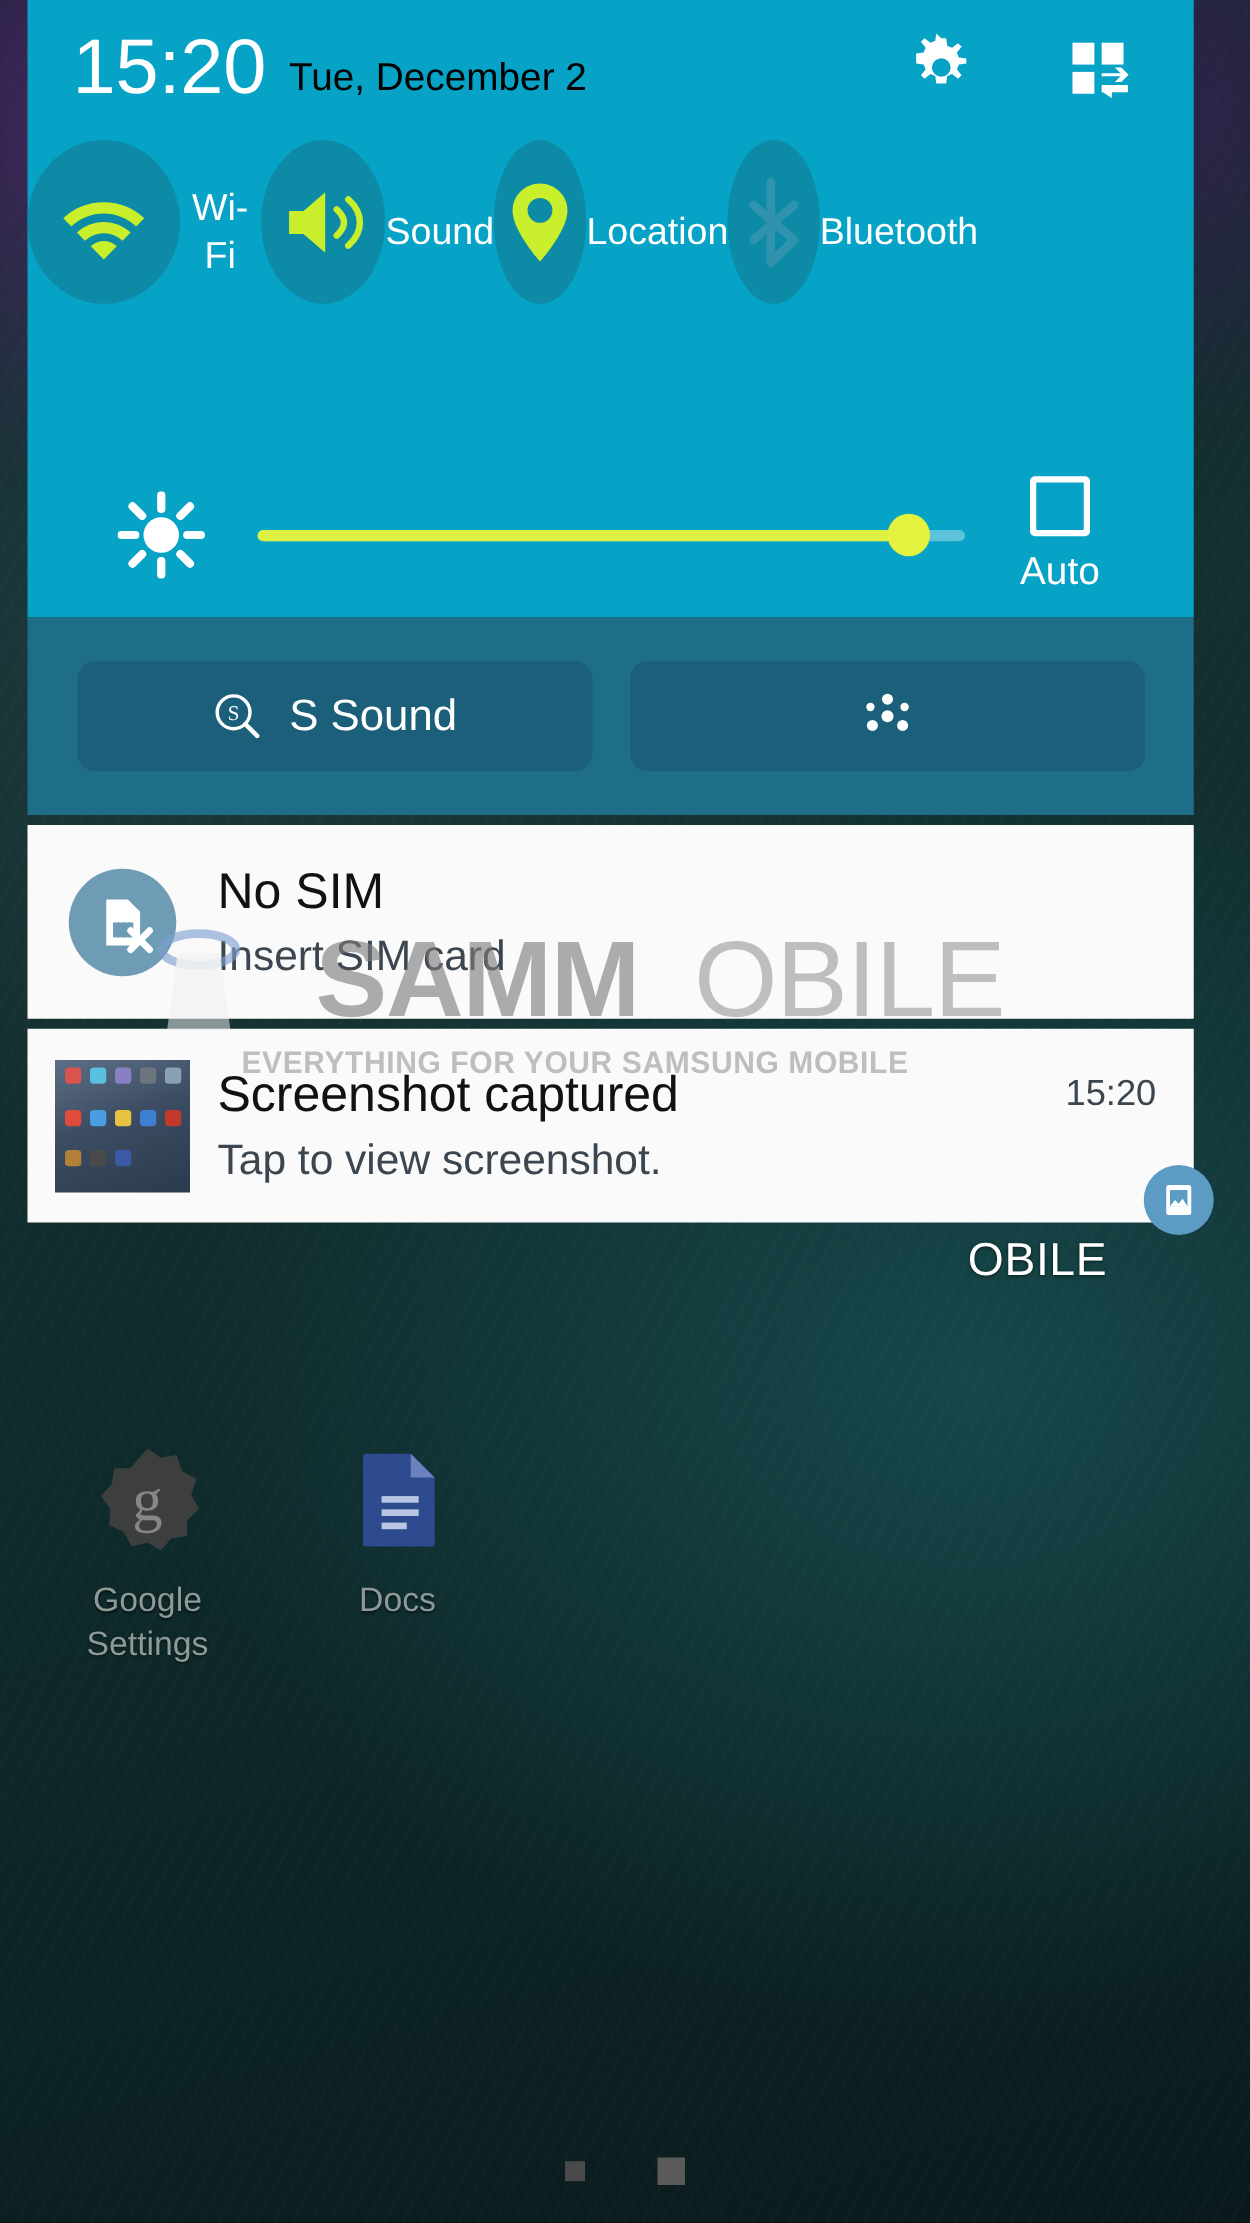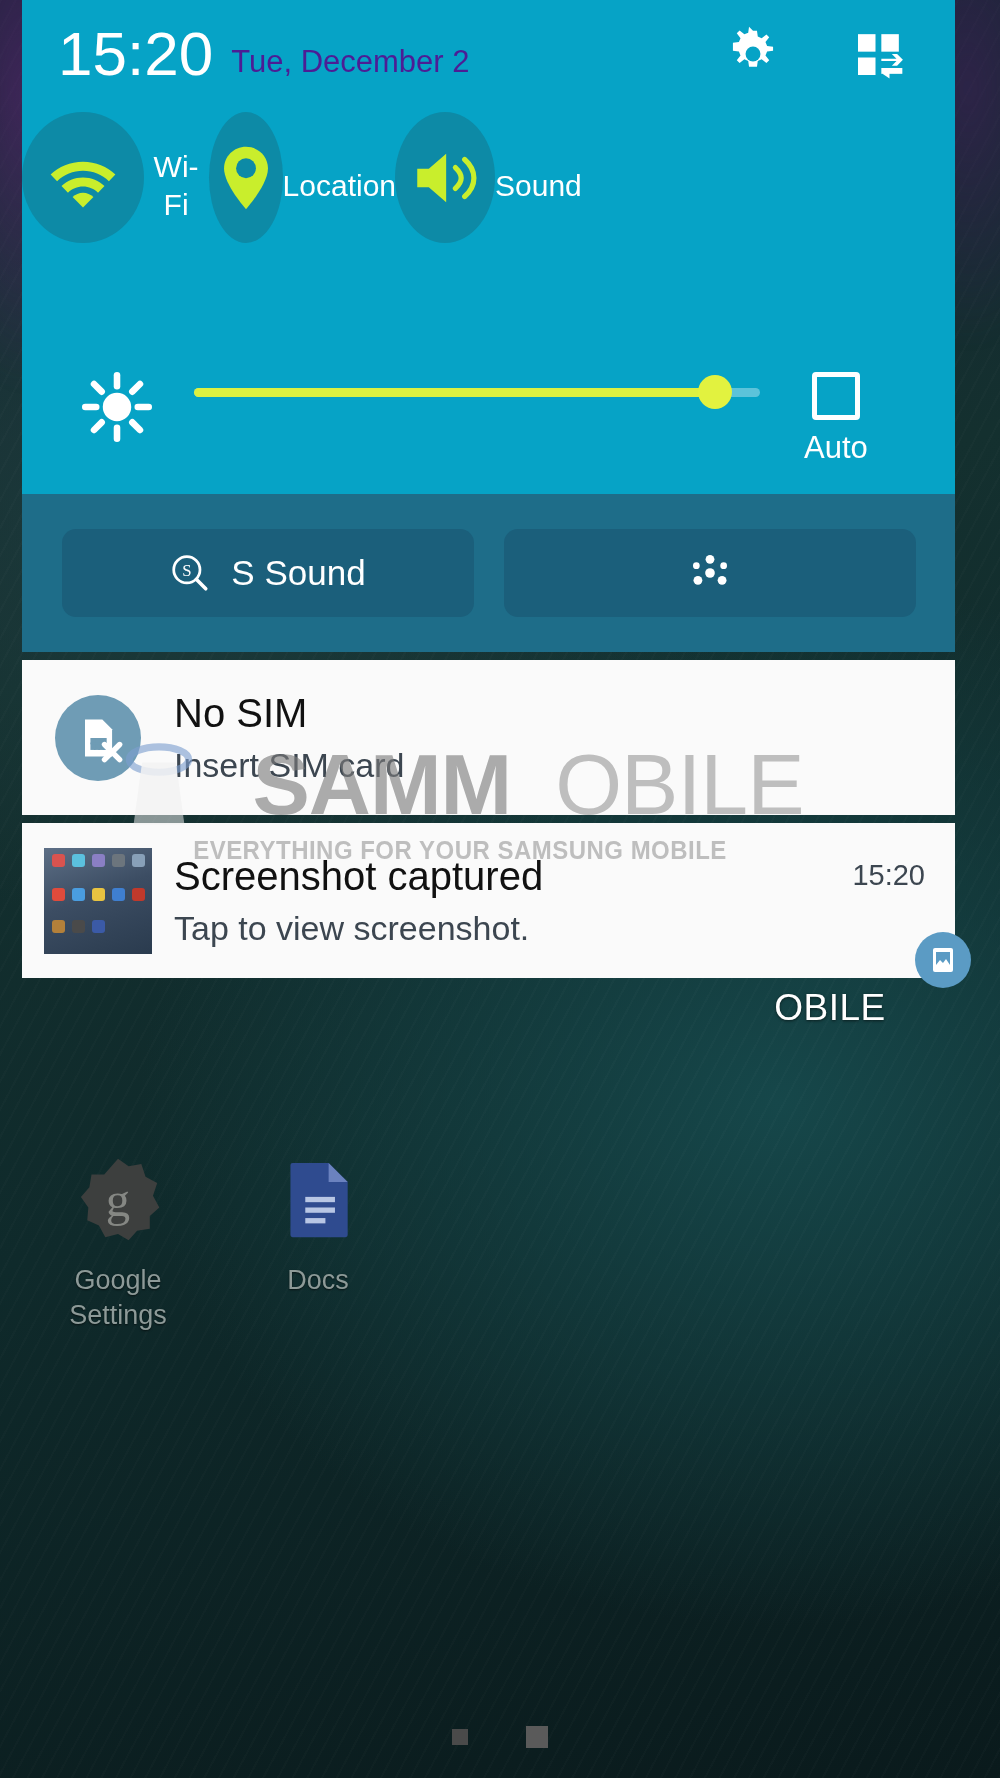--- a/index.html
+++ b/index.html
@@ -65,21 +65,21 @@
 
   .status-row {
     position: absolute; left: 0; top: 0; width: 933px; height: 108px;
     display: flex; align-items: center;
   }
   .clock {
     margin-left: 36px; color: #ffffff; font-size: 62px; font-weight: 300;
     letter-spacing: 0px; line-height: 1;
   }
   .datetxt {
-    margin-left: 18px; color: #4c1d95; font-size: 31px; font-weight: 400;
+    margin-left: 18px; color: #000000; font-size: 31px; font-weight: 400;
     padding-top: 16px;
   }
   .hdr-icons { margin-left: auto; display: flex; align-items: center; gap: 70px; padding-right: 48px; }
   .hdr-icon { width: 56px; height: 56px; display: flex; align-items: center; justify-content: center; }
 
   
   .toggles {
     position: absolute; left: 0; top: 112px; width: 933px;
     display: flex;
   }
@@ -89,22 +89,22 @@
     background: #0d8aa6;
     display: flex; align-items: center; justify-content: center;
   }
   .t-label {
     margin-top: 16px; color: #ffffff; font-size: 30px; text-align: center;
     line-height: 1.26; font-weight: 400;
   }
 
   
   .bright-row {
-    position: absolute; left: 0; top: 372px; width: 936px; height: 112px;
-    display: flex; 
+    position: absolute; left: 12px; top: 372px; width: 936px; height: 112px;
+    display: flex; align-items: center;
   }
   .sun { margin-left: 60px; width: 70px; height: 70px; display:flex; align-items:center; justify-content:center; }
   .slider-wrap {
     position: relative; margin-left: 42px; width: 566px; height: 40px;
     display: flex; align-items: center;
   }
   .slider-track { position:absolute; left:0; right:0; height: 9px; background: rgba(255,255,255,0.35); border-radius: 5px; }
   .slider-fill { position:absolute; left:0; height: 9px; background: #dcf141; border-radius: 5px; }
   .slider-knob {
     position:absolute; width: 34px; height: 34px; border-radius: 50%;
@@ -275,39 +275,47 @@
             <path fill="#c9ee2c" d="M32 31.6c7.2 0 13.8 2.8 18.6 7.4l-5.6 5.7c-3.4-3.3-8-5.3-13-5.3s-9.6 2-13 5.3l-5.6-5.7c4.8-4.6 11.4-7.4 18.6-7.4z"></path>
             <path fill="#c9ee2c" d="M32 44.8c3.4 0 6.6 1.4 9 3.6L32 57.6l-9-9.2c2.4-2.2 5.6-3.6 9-3.6z"></path>
           </svg>
         </div>
         <div class="t-label">Wi-Fi</div>
       </div>
 
       <div class="toggle">
         <div class="t-circle">
           <svg width="74" height="74" viewBox="0 0 64 64">
-            <path fill="#c9ee2c" d="M32 5c-10.5 0-19 8.4-19 18.8 0 13.9 19 35.2 19 35.2s19-21.3 19-35.2C51 13.4 42.5 5 32 5z"></path>
-            <circle cx="32" cy="23.6" r="8.6" fill="#0d8aa6"></circle>
-          </svg>
-        </div>
-        <div class="t-label">Location</div>
+            <path fill="#c9ee2c" d="M8 24h10L33 11v42L18 40H8z"></path>
+            <path fill="none" stroke="#c9ee2c" stroke-width="4.5" stroke-linecap="round" d="M41 23c3.2 3 5 6.1 5 9s-1.8 6-5 9"></path>
+            <path fill="none" stroke="#c9ee2c" stroke-width="4.5" stroke-linecap="round" d="M49 16c5.2 4.6 8 10.3 8 16s-2.8 11.4-8 16"></path>
+          </svg>
+        </div>
+        <div class="t-label">Sound</div>
       </div>
 
       <div class="toggle">
         <div class="t-circle">
           <svg width="74" height="74" viewBox="0 0 64 64">
-            <path fill="#c9ee2c" d="M8 24h10L33 11v42L18 40H8z"></path>
-            <path fill="none" stroke="#c9ee2c" stroke-width="4.5" stroke-linecap="round" d="M41 23c3.2 3 5 6.1 5 9s-1.8 6-5 9"></path>
-            <path fill="none" stroke="#c9ee2c" stroke-width="4.5" stroke-linecap="round" d="M49 16c5.2 4.6 8 10.3 8 16s-2.8 11.4-8 16"></path>
-          </svg>
-        </div>
-        <div class="t-label">Sound</div>
-      </div>
-
-
+            <path fill="#c9ee2c" d="M32 5c-10.5 0-19 8.4-19 18.8 0 13.9 19 35.2 19 35.2s19-21.3 19-35.2C51 13.4 42.5 5 32 5z"></path>
+            <circle cx="32" cy="23.6" r="8.6" fill="#0d8aa6"></circle>
+          </svg>
+        </div>
+        <div class="t-label">Location</div>
+      </div>
+
+
+      <div class="toggle">
+        <div class="t-circle">
+          <svg width="74" height="74" viewBox="0 0 64 64">
+            <path fill="none" stroke="#2f93ae" stroke-width="6" stroke-linejoin="round" stroke-linecap="round" d="M30 4v56l16-16L18 20M18 44l28-24"></path>
+          </svg>
+        </div>
+        <div class="t-label">Bluetooth</div>
+      </div>
 
     </div>
 
     <div class="bright-row">
       <div class="sun">
         <svg width="70" height="70" viewBox="0 0 64 64">
           <circle cx="32" cy="32" r="13" fill="#ffffff"></circle>
           <g stroke="#ffffff" stroke-width="6" stroke-linecap="round">
             <line x1="32" y1="3" x2="32" y2="13"></line>
             <line x1="32" y1="51" x2="32" y2="61"></line>

